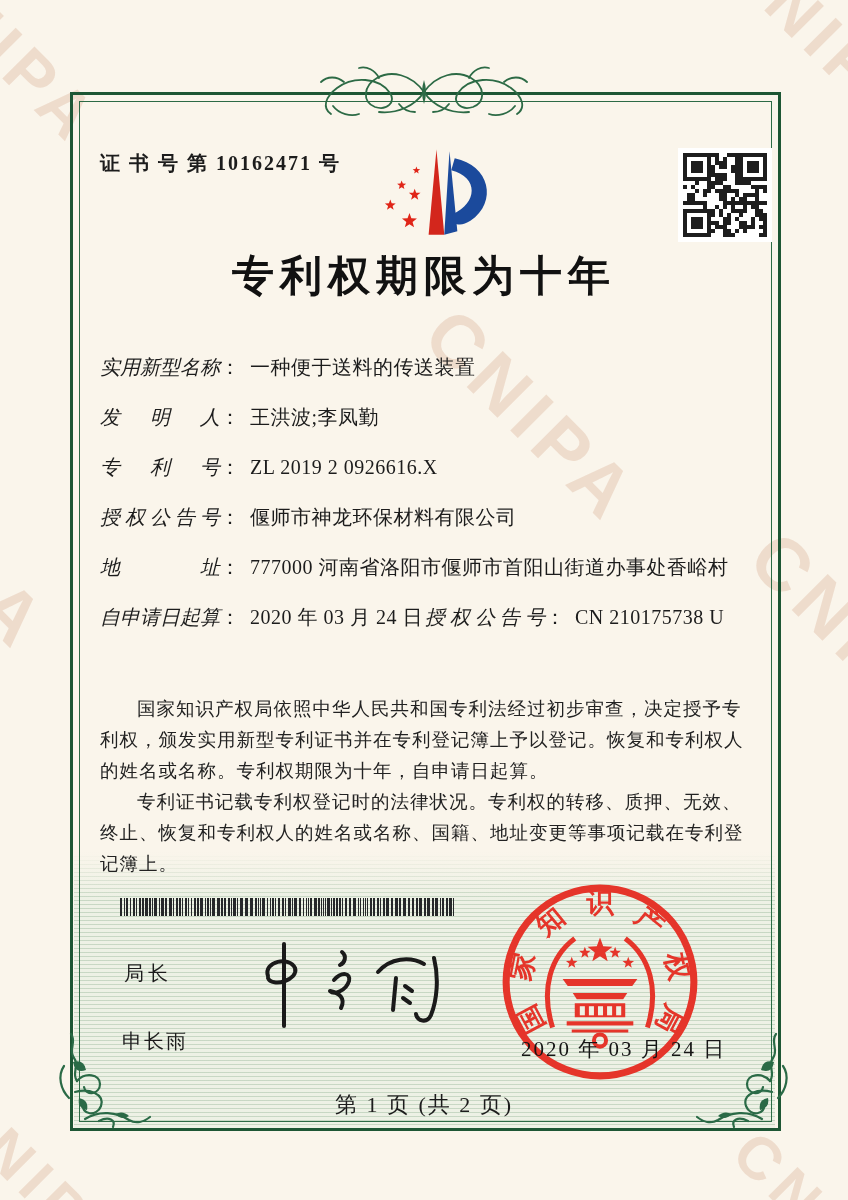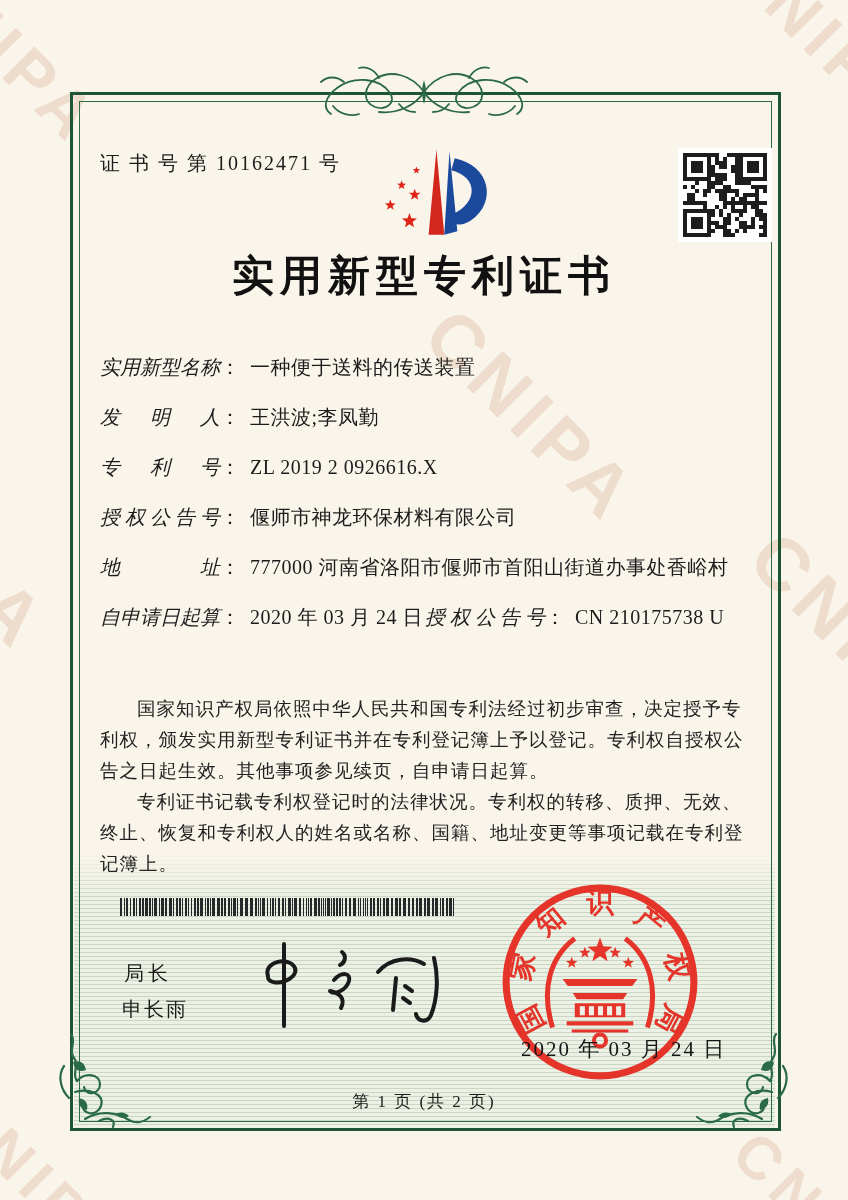--- a/index.html
+++ b/index.html
@@ -37,21 +37,21 @@
   }
   .wave-band::before{
     content:""; position:absolute; left:0; top:0; right:0; height:46px;
     background:linear-gradient(180deg,#faf5eb 0%, rgba(250,245,235,0) 100%);
   }
   .ornament-top{position:absolute; z-index:3; left:299px; top:62px;}
   .corner-flourish{position:absolute; z-index:3;}
   .corner-bl{left:55px; top:1032px;}
   .corner-br{left:692px; top:1032px;}
   
-  .cert-no{position:absolute; z-index:4; left:100px; top:150px; font-size:20px; letter-spacing:2px;}
+  .cert-no{position:absolute; z-index:4; left:100px; top:150px; font-size:20px; letter-spacing:2px;font-weight:bold;}
   .logo{position:absolute; z-index:4; left:352px; top:138px;}
   .qr{
     position:absolute; z-index:4; left:678px; top:148px;
     background:#fff; padding:5px; line-height:0;
     display:grid; grid-template-columns:repeat(21,4px); grid-auto-rows:4px;
   }
   .qr i{display:block;}
   .qr i.b{background:#1d1d1d;}
   .doc-title{
     position:absolute; z-index:4; left:0; right:0; top:248px; text-align:center;
@@ -70,28 +70,28 @@
   
   .paras{position:absolute; z-index:4; left:100px; top:694px; width:654px;}
   .paras p{margin:0; font-size:18.5px; line-height:31px; text-indent:2em; letter-spacing:1px; color:#222;}
   
   .barcode{position:absolute; z-index:4; left:120px; top:898px; width:340px; height:18px;
     display:flex; align-items:stretch; overflow:hidden;}
   .barcode i{display:block; background:#26282a; height:100%;}
   
   .officer-title{position:absolute; z-index:4; left:124px; top:960px; font-size:20px; letter-spacing:4px;
     font-family:"Liberation Sans","DejaVu Sans",sans-serif;}
-  .officer-name{position:absolute; z-index:4; left:122px; top:996px; font-size:20px; letter-spacing:2px;
+  .officer-name{position:absolute; z-index:4; left:122px; top:1028px; font-size:20px; letter-spacing:2px;
     font-family:"Liberation Sans","DejaVu Sans",sans-serif;}
   .signature{position:absolute; z-index:4; left:238px; top:936px;}
   
   .seal{position:absolute; z-index:4; left:494px; top:876px;}
   .seal-date{position:absolute; z-index:5; left:521px; top:1035px; font-size:21px; letter-spacing:2px; color:#151515;}
   
-  .page-info{position:absolute; z-index:4; left:0; right:0; top:1090px; text-align:center; font-size:17px; letter-spacing:2px;}
+  .page-info{position:absolute; z-index:4; left:0; right:0; top:1090px; text-align:center; font-size:22px; letter-spacing:2px;}
   .continuation{
     position:absolute; z-index:4; left:50%; top:1140px; transform:translateX(-50%);
     background:#fffefb; padding:8px 30px; font-size:18px; letter-spacing:3px; white-space:nowrap;
   }
 </style>
 </head>
 <body>
 
 <div class="page">
 
@@ -590,21 +590,21 @@
       <i></i>
       <i></i>
       <i></i>
       <i></i>
       <i></i>
       <i></i>
       <i class="b"></i>
       <i class="b"></i>
     </div>
 
-  <div class="doc-title">实用新型专利证书</div>
+  <div class="doc-title">专利权期限为十年</div>
 
   <div class="fields">
     <div class="field-row">
       <span class="flabel">实用新型名称</span><span class="fcolon">：</span><span class="fvalue">一种便于送料的传送装置</span>
     </div>
     <div class="field-row">
       <span class="flabel">发明人</span><span class="fcolon">：</span><span class="fvalue">王洪波;李凤勤</span>
     </div>
     <div class="field-row">
       <span class="flabel">专利号</span><span class="fcolon">：</span><span class="fvalue">ZL 2019 2 0926616.X</span>
@@ -617,21 +617,21 @@
     </div>
     <div class="field-row">
       <span class="flabel">自申请日起算</span><span class="fcolon">：</span><span class="fvalue">2020 年 03 月 24 日</span>
       <span class="pair2">
         <span class="flabel">授权公告号</span><span class="fcolon">：</span><span class="fvalue">CN 210175738 U</span>
       </span>
     </div>
   </div>
 
   <div class="paras">
-    <p>国家知识产权局依照中华人民共和国专利法经过初步审查，决定授予专利权，颁发实用新型专利证书并在专利登记簿上予以登记。专利权自授权公告之日起生效。其他事项参见续页，自申请日起算。</p>
+    <p>国家知识产权局依照中华人民共和国专利法经过初步审查，决定授予专利权，颁发实用新型专利证书并在专利登记簿上予以登记。恢复和专利权人的姓名或名称。专利权期限为十年，自申请日起算。</p>
     <p>专利证书记载专利权登记时的法律状况。专利权的转移、质押、无效、终止、恢复和专利权人的姓名或名称、国籍、地址变更等事项记载在专利登记簿上。</p>
   </div>
 
   <div class="barcode" id="barcode">
       <i style="width: 2px; margin-right: 2px;"></i>
       <i style="width: 1px; margin-right: 1px;"></i>
       <i style="width: 2px; margin-right: 2px;"></i>
       <i style="width: 1px; margin-right: 2px;"></i>
       <i style="width: 2px; margin-right: 1px;"></i>
       <i style="width: 1px; margin-right: 2px;"></i>

